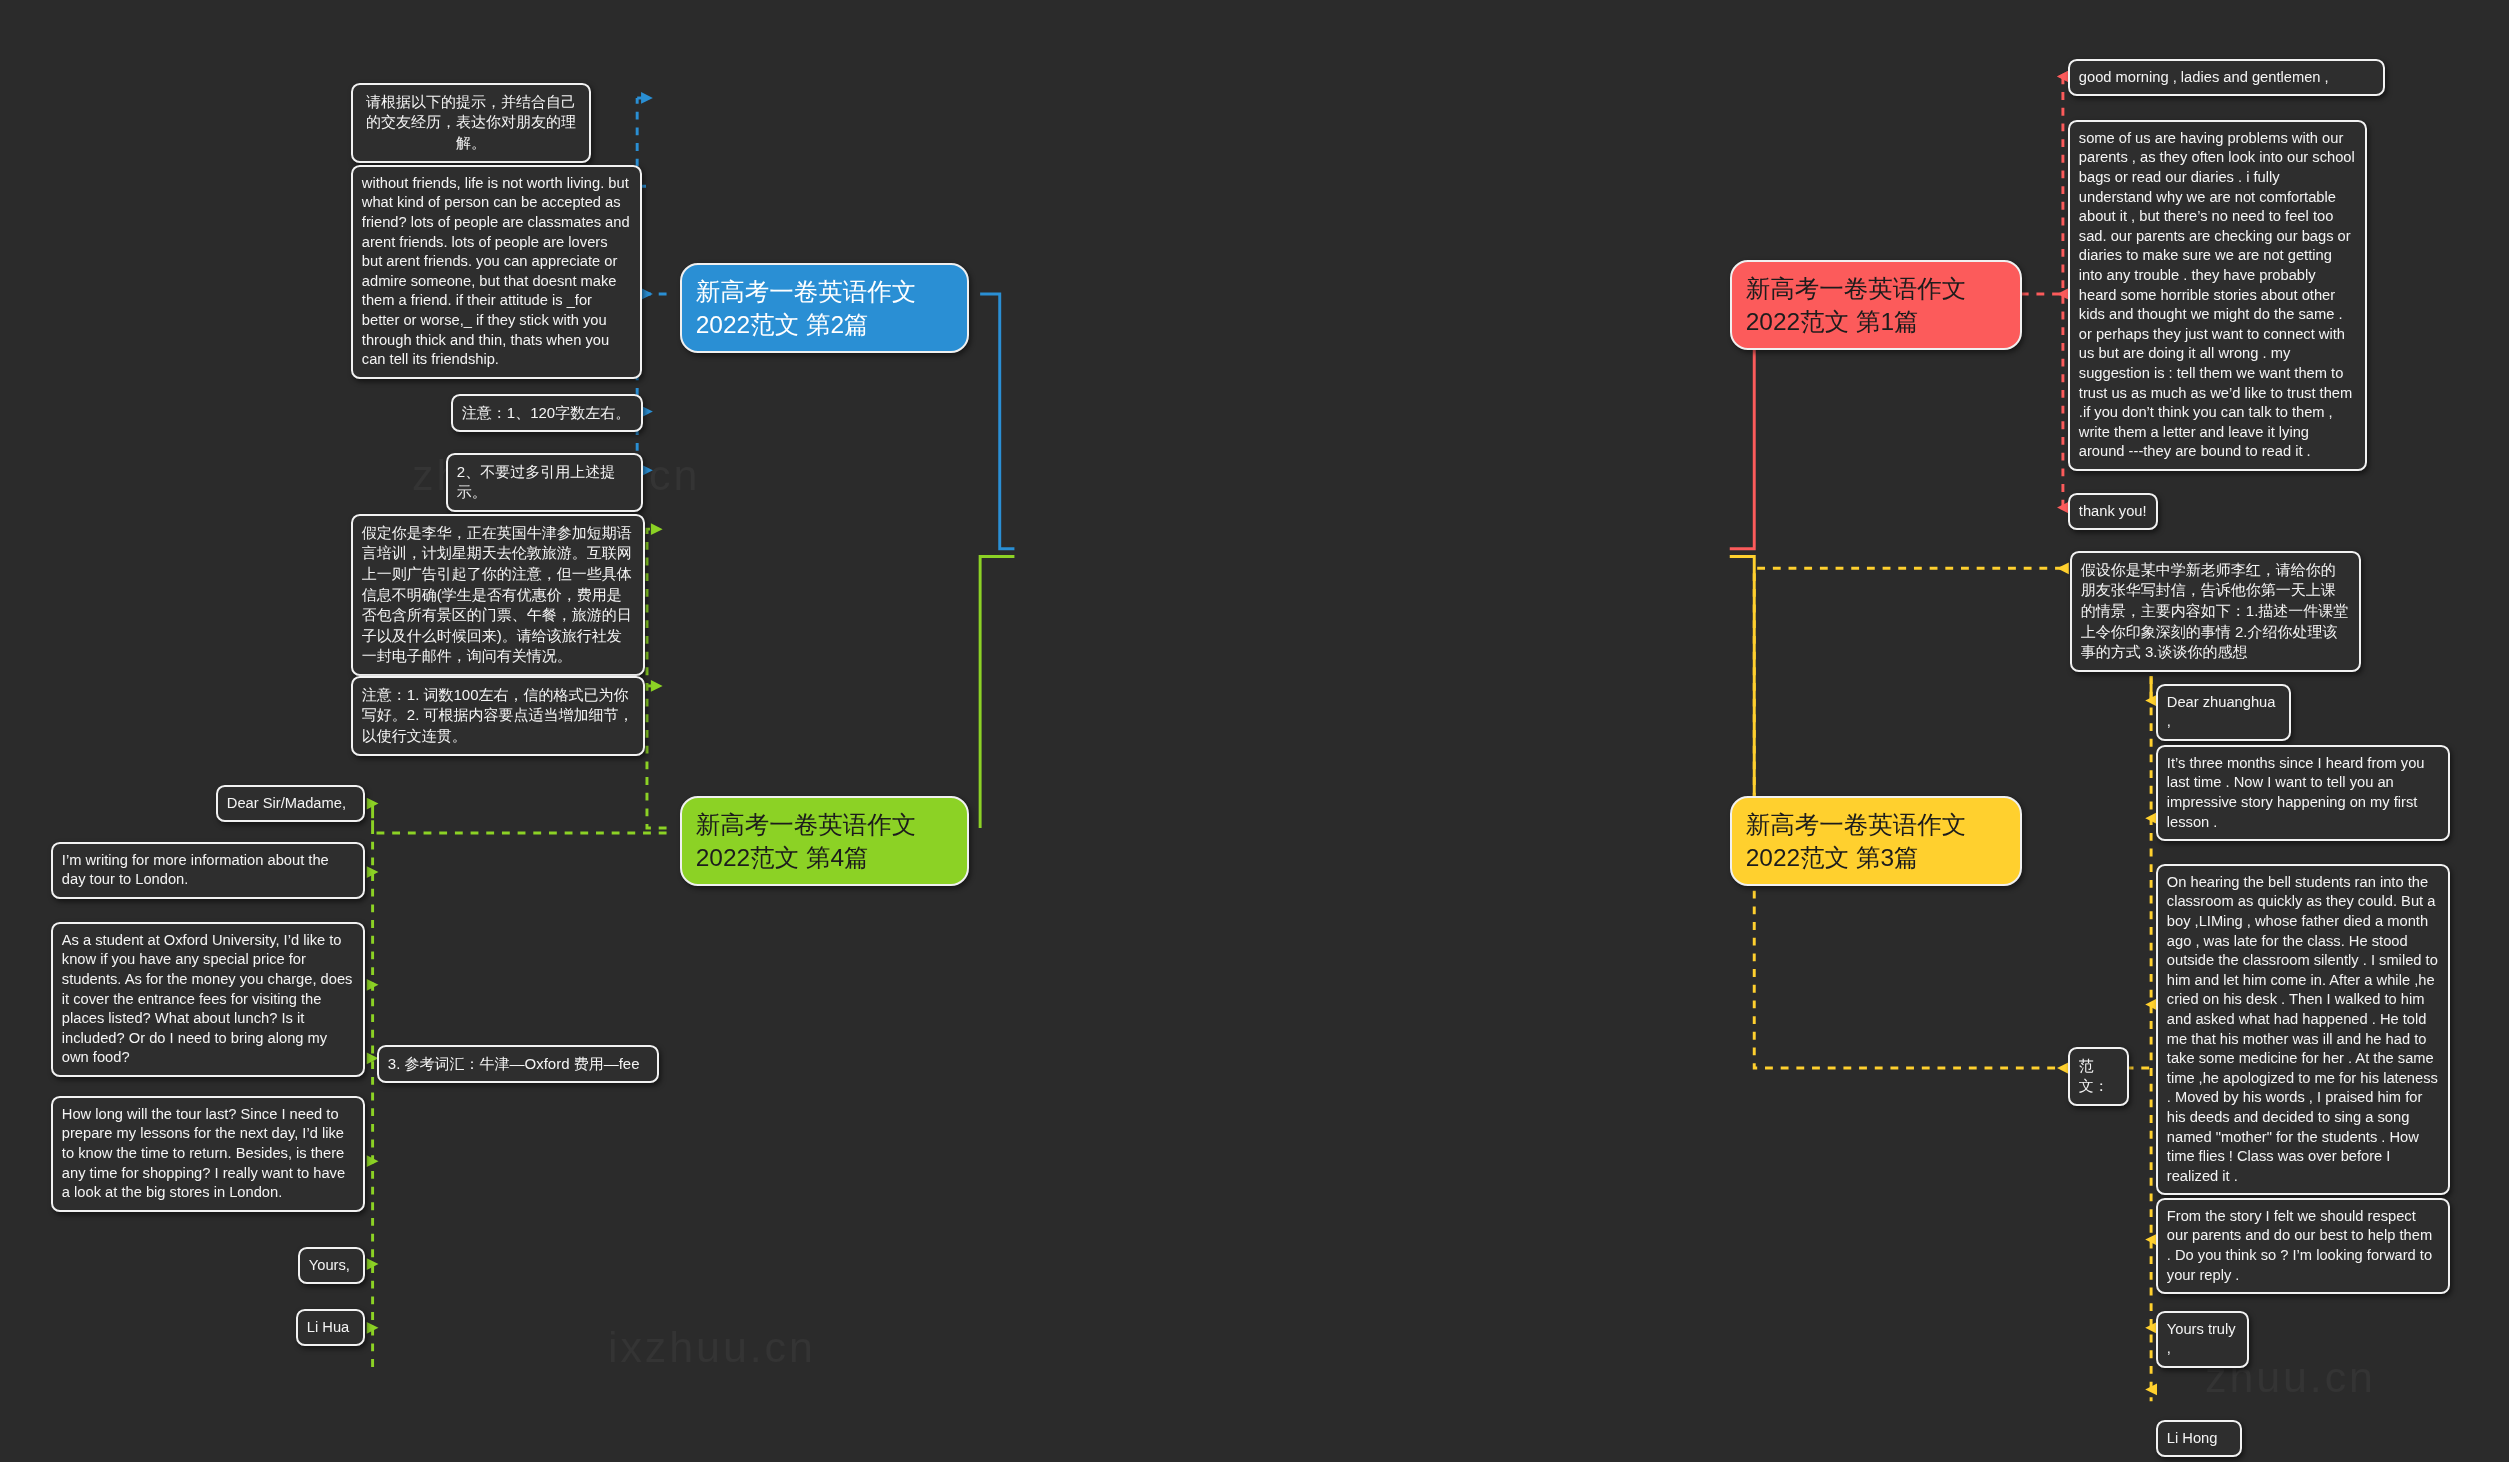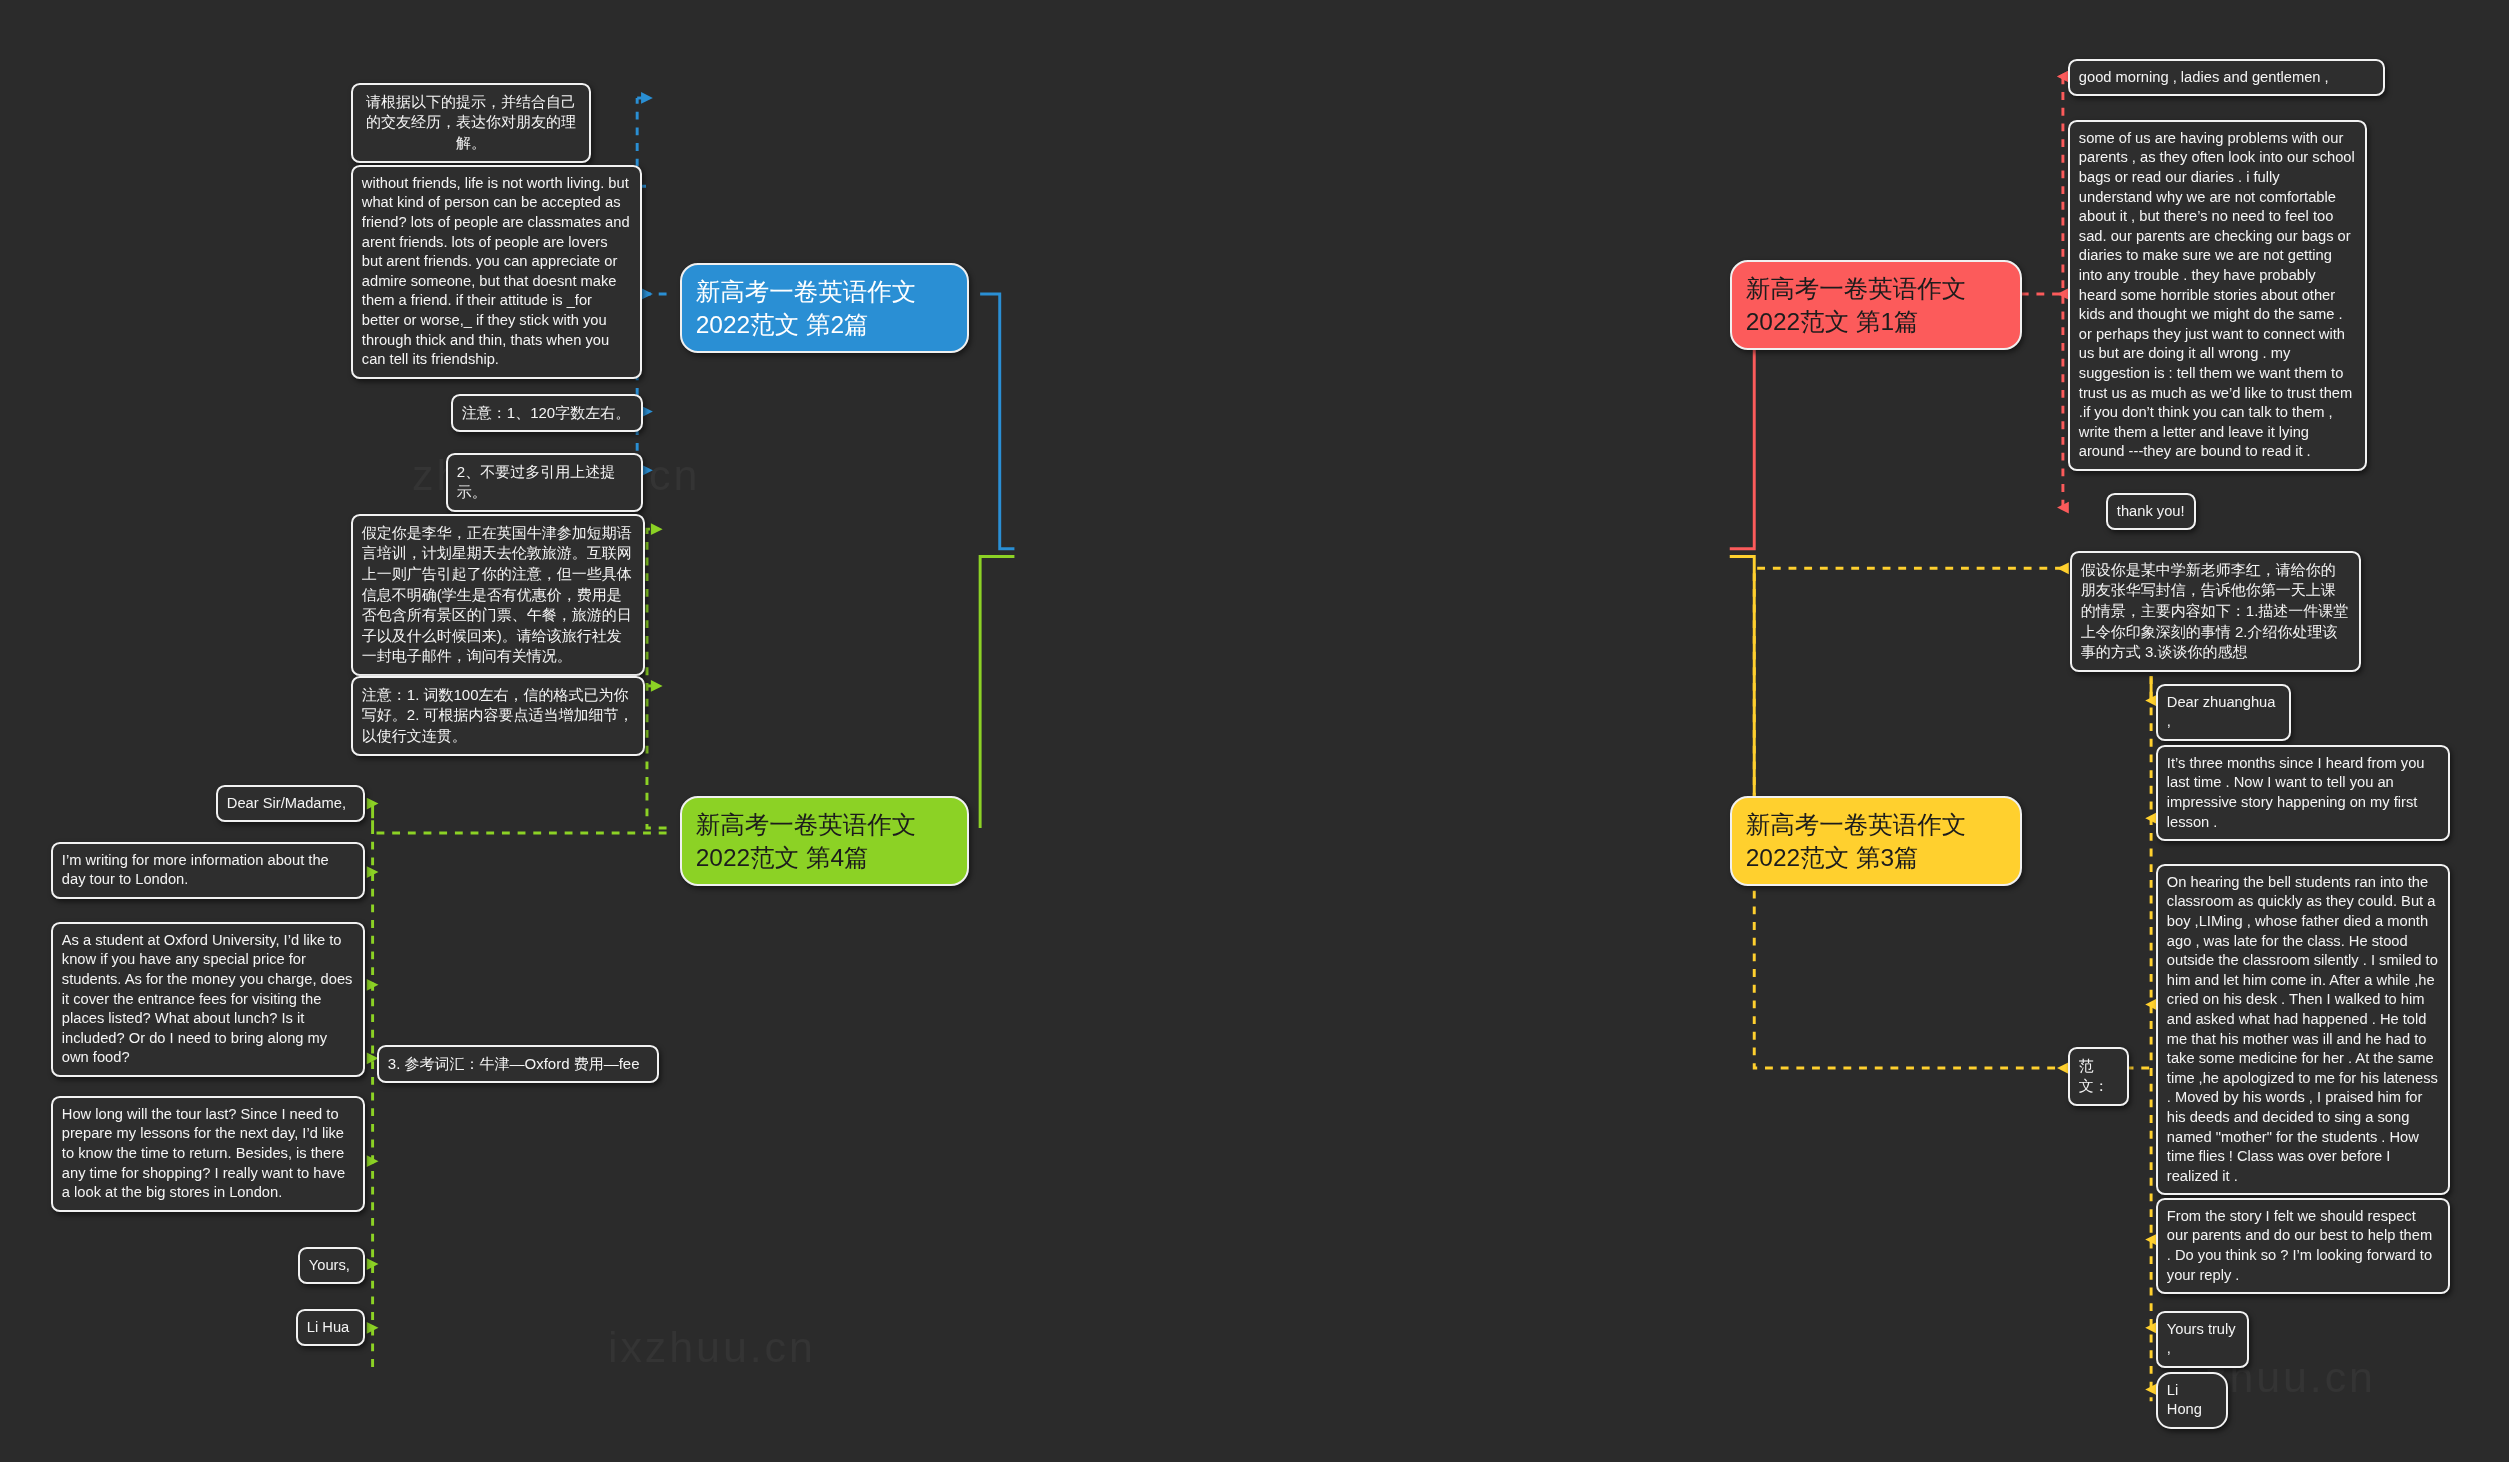--- a/index.html
+++ b/index.html
@@ -186,27 +186,27 @@
   <div class="note" style="left:51px; top:922px; width:314px;">As a student at Oxford University, I’d like to know if you have any special price for students. As for the money you charge, does it cover the entrance fees for visiting the places listed? What about lunch? Is it included? Or do I need to bring along my own food?</div>
   <div class="note cn" style="left:377px; top:1045px; width:282px;">3. 参考词汇：牛津—Oxford 费用—fee</div>
   <div class="note" style="left:51px; top:1096px; width:314px;">How long will the tour last? Since I need to prepare my lessons for the next day, I’d like to know the time to return. Besides, is there any time for shopping? I really want to have a look at the big stores in London.</div>
   <div class="note" style="left:298px; top:1247px; width:67px;">Yours,</div>
   <div class="note" style="left:296px; top:1309px; width:69px;">Li Hua</div>
 
   <div class="branch branch-1" style="left:1730px; top:260px; width:292px;">新高考一卷英语作文2022范文 第1篇</div>
 
   <div class="note" style="left:2068px; top:59px; width:317px;">good morning , ladies and gentlemen ,</div>
   <div class="note" style="left:2068px; top:120px; width:299px;">some of us are having problems with our parents , as they often look into our school bags or read our diaries . i fully understand why we are not comfortable about it , but there’s no need to feel too sad. our parents are checking our bags or diaries to make sure we are not getting into any trouble . they have probably heard some horrible stories about other kids and thought we might do the same . or perhaps they just want to connect with us but are doing it all wrong . my suggestion is : tell them we want them to trust us as much as we’d like to trust them .if you don’t think you can talk to them , write them a letter and leave it lying around ---they are bound to read it .</div>
-  <div class="note" style="left:2068px; top:493px; width:90px;margin-left:38px;">thank you!</div>
+  <div class="note" style="left:2068px; top:493px; width:90px;">thank you!</div>
 
   <div class="branch branch-3" style="left:1730px; top:796px; width:292px;">新高考一卷英语作文2022范文 第3篇</div>
 
   <div class="note cn" style="left:2070px; top:551px; width:291px;">假设你是某中学新老师李红，请给你的朋友张华写封信，告诉他你第一天上课的情景，主要内容如下：1.描述一件课堂上令你印象深刻的事情 2.介绍你处理该事的方式 3.谈谈你的感想</div>
   <div class="note" style="left:2156px; top:684px; width:135px;">Dear zhuanghua ,</div>
   <div class="note" style="left:2156px; top:745px; width:294px;">It’s three months since I heard from you last time . Now I want to tell you an impressive story happening on my first lesson .</div>
   <div class="note cn" style="left:2068px; top:1047px; width:61px;">范文：</div>
   <div class="note" style="left:2156px; top:864px; width:294px;">On hearing the bell students ran into the classroom as quickly as they could. But a boy ,LIMing , whose father died a month ago , was late for the class. He stood outside the classroom silently . I smiled to him and let him come in. After a while ,he cried on his desk . Then I walked to him and asked what had happened . He told me that his mother was ill and he had to take some medicine for her . At the same time ,he apologized to me for his lateness . Moved by his words , I praised him for his deeds and decided to sing a song named "mother" for the students . How time flies ! Class was over before I realized it .</div>
   <div class="note" style="left:2156px; top:1198px; width:294px;">From the story I felt we should respect our parents and do our best to help them . Do you think so ? I’m looking forward to your reply .</div>
   <div class="note" style="left:2156px; top:1311px; width:93px;">Yours truly ,</div>
-  <div class="note" style="left:2156px; top:1372px; width:72px;border-radius:15px;">Li Hong</div>
+  <div class="note" style="left:2156px; top:1420px; width:86px;">Li Hong</div>
 
 </div>
 
 
 </body></html>

